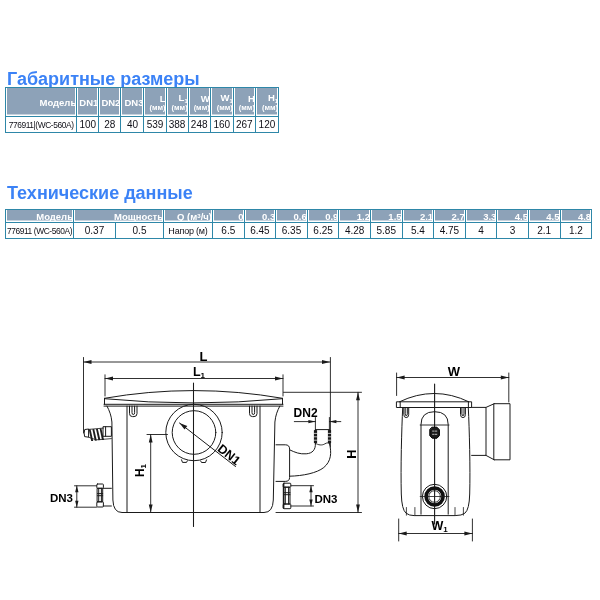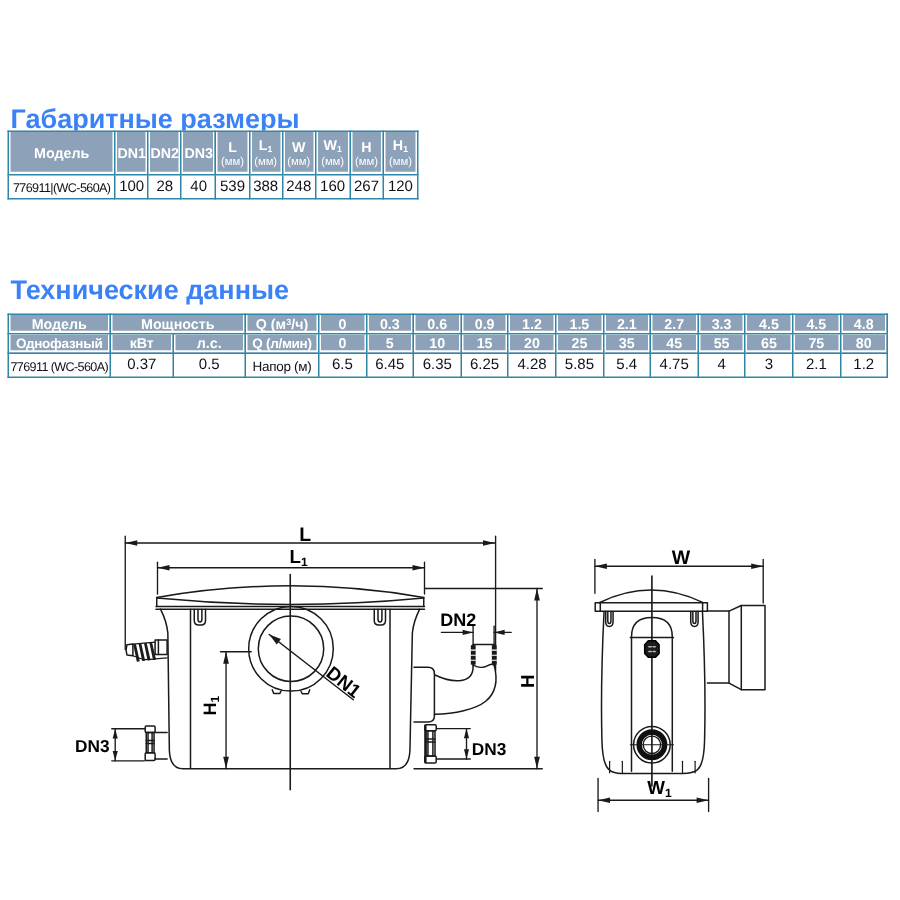--- a/index.html
+++ b/index.html
@@ -1,22 +1,22 @@
 <!DOCTYPE html>
 <html><head>
 <meta charset="utf-8">
 <style>
   html,body{margin:0;padding:0;}
   body{width:600px;height:600px;background:#fff;font-family:"Liberation Sans",sans-serif;position:relative;overflow:hidden;}
   .title{position:absolute;left:7px;color:#3b82f6;font-weight:700;font-size:18px;line-height:1;letter-spacing:0px;}
   table{border-collapse:collapse;table-layout:fixed;position:absolute;background:#fff;}
   td{border:1px solid #2e87a8;text-align:center;vertical-align:middle;padding:0;overflow:hidden;white-space:nowrap;}
   .hd{background:#8da2b8;color:#fff;box-shadow:inset 1px 0 0 #fff,inset -1px 0 0 #fff,inset 0 -1.5px 0 #fff;}
-  .mm{font-size:7.5px;font-weight:400;margin-top:-1px;}
-  .h1t{font-size:9.5px;font-weight:700;}
+  .mm{font-size:7.5px;font-weight:700;margin-top:-1px;}
+  .h1t{font-size:9.5px;font-weight:700;text-align:right;}
   .dat{font-size:10px;color:#101018;}
   .mod{font-size:8.4px;letter-spacing:-0.4px;}
   .sm{font-size:9px;letter-spacing:-0.2px;}
   sub{font-size:5.8px;vertical-align:-1.5px;}
   sup{font-size:6px;vertical-align:2.5px;}
 </style>
 </head>
 <body>
 
 <div class="title" style="top:70px;">Габаритные размеры</div>
@@ -105,38 +105,20 @@
         <td class="hd h1t">1.2</td>
         <td class="hd h1t">1.5</td>
         <td class="hd h1t">2.1</td>
         <td class="hd h1t">2.7</td>
         <td class="hd h1t">3.3</td>
         <td class="hd h1t">4.5</td>
         <td class="hd h1t">4.5</td>
         <td class="hd h1t">4.8</td>
   </tr>
 
-  <tr style="height:13px;">
-    <td class="hd h1t sm">Однофазный</td>
-    <td class="hd h1t">кВт</td>
-    <td class="hd h1t">л.с.</td>
-    <td class="hd h1t sm">Q (л/мин)</td>
-    <td class="hd h1t">0</td>
-        <td class="hd h1t">5</td>
-        <td class="hd h1t">10</td>
-        <td class="hd h1t">15</td>
-        <td class="hd h1t">20</td>
-        <td class="hd h1t">25</td>
-        <td class="hd h1t">35</td>
-        <td class="hd h1t">45</td>
-        <td class="hd h1t">55</td>
-        <td class="hd h1t">65</td>
-        <td class="hd h1t">75</td>
-        <td class="hd h1t">80</td>
-  </tr>
 
   <tr style="height:16px;">
     <td class="dat mod">776911 (WC-560A)</td>
     <td class="dat">0.37</td>
     <td class="dat">0.5</td>
     <td class="dat sm">Напор (м)</td>
     <td class="dat">6.5</td>
         <td class="dat">6.45</td>
         <td class="dat">6.35</td>
         <td class="dat">6.25</td>

